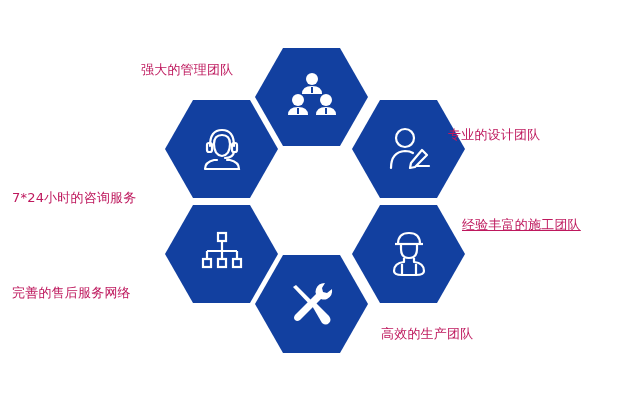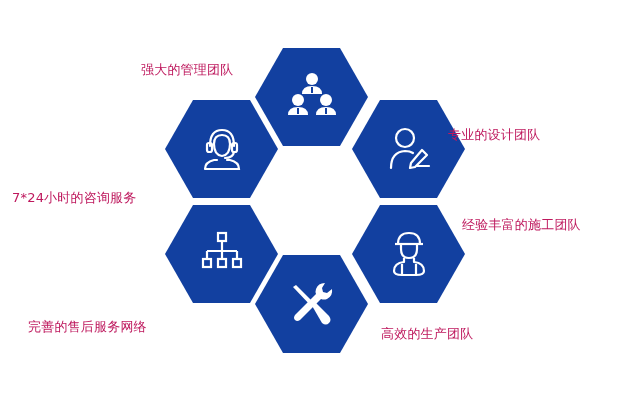--- a/index.html
+++ b/index.html
@@ -102,16 +102,16 @@
     <g fill="#fff">
       <path d="M8 10 L11 8 L30 27 L27 30 Z"></path>
       <path d="M26 27 L29 24 L44 39 Q47 43 44 46 Q41 49 37 46 Z"></path>
       <path d="M40 6 Q33 6 31 12 Q30 15 31 17 L10 38 Q8 41 10 43 Q12 45 15 43 L36 22 Q39 23 42 22 Q48 19 47 12 L42 16 L38 15 L37 11 Z"></path>
     </g>
   </svg>
 </div>
 
 <div class="label" style="left:141px; top:61px;">强大的管理团队</div>
 <div class="label" style="left:448px; top:114px;margin-top:12px;">专业的设计团队</div>
-<div class="label" style="left:462px; top:216px;">经验丰富的施工团队</div>
+<div class="label" style="left:462px; top:216px;text-decoration:underline;">经验丰富的施工团队</div>
 <div class="label" style="left:381px; top:325px;">高效的生产团队</div>
-<div class="label" style="left:28px; top:284px;margin-top:34px;">完善的售后服务网络</div>
+<div class="label" style="left:12px; top:284px;">完善的售后服务网络</div>
 <div class="label" style="left:12px; top:189px;text-align:center;">7*24小时的咨询服务</div>
 
 </body></html>

